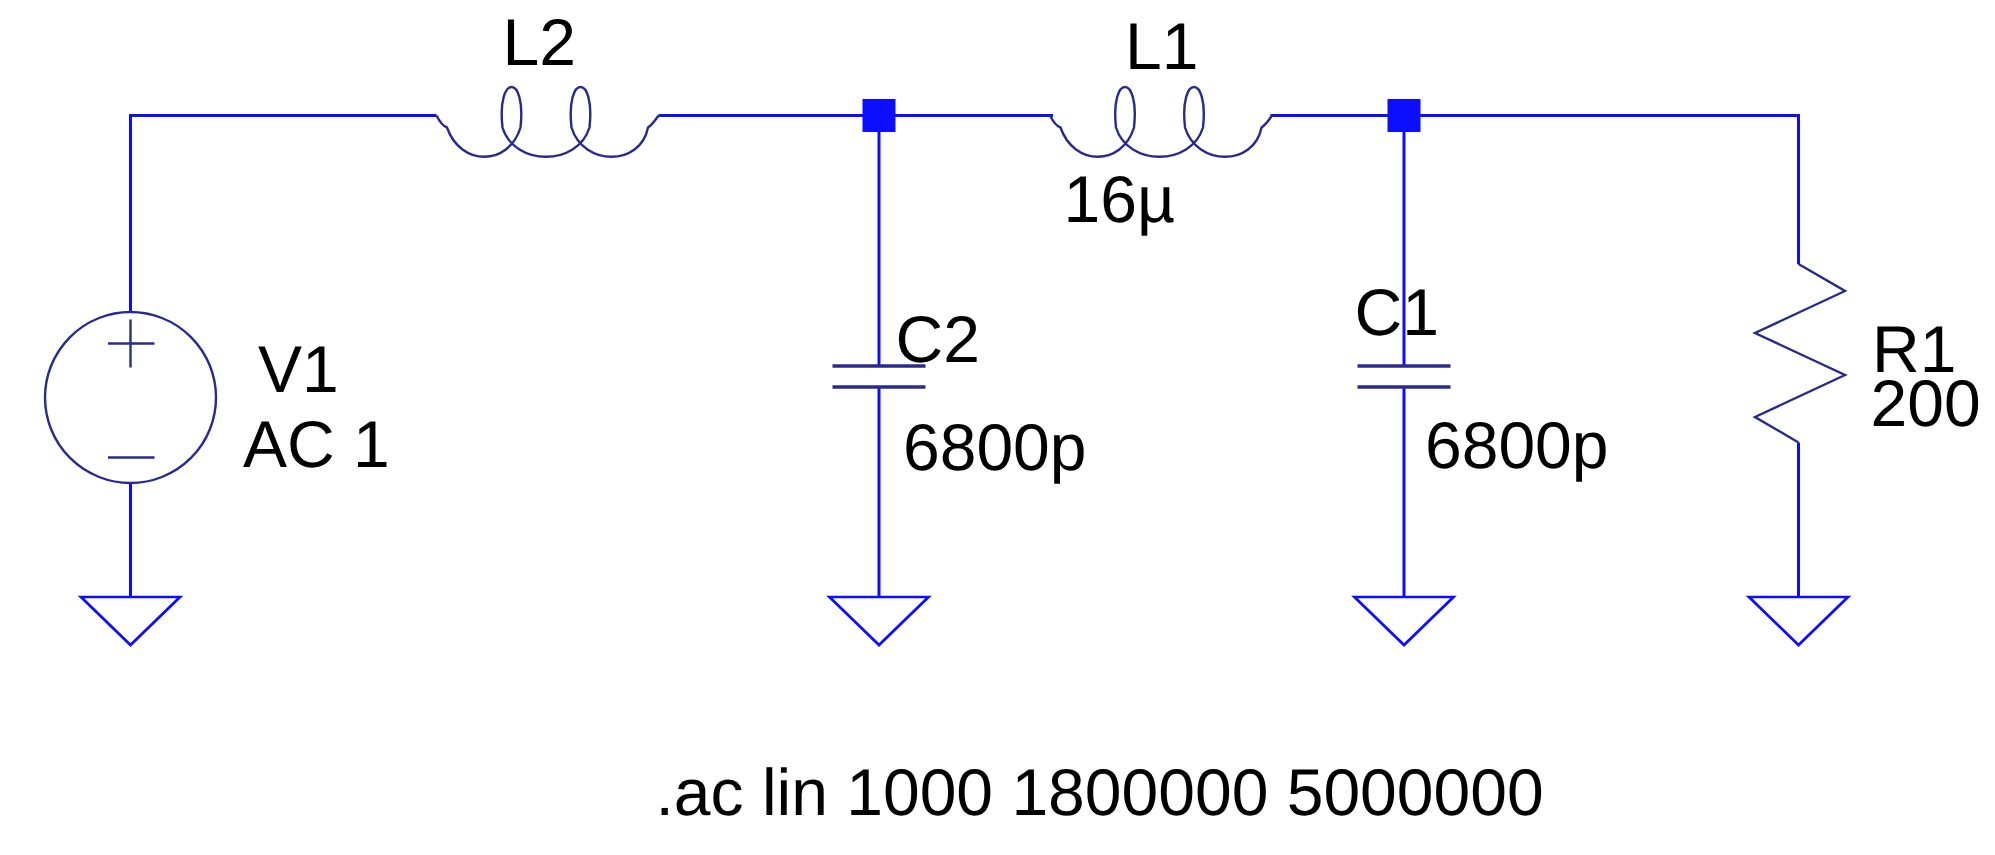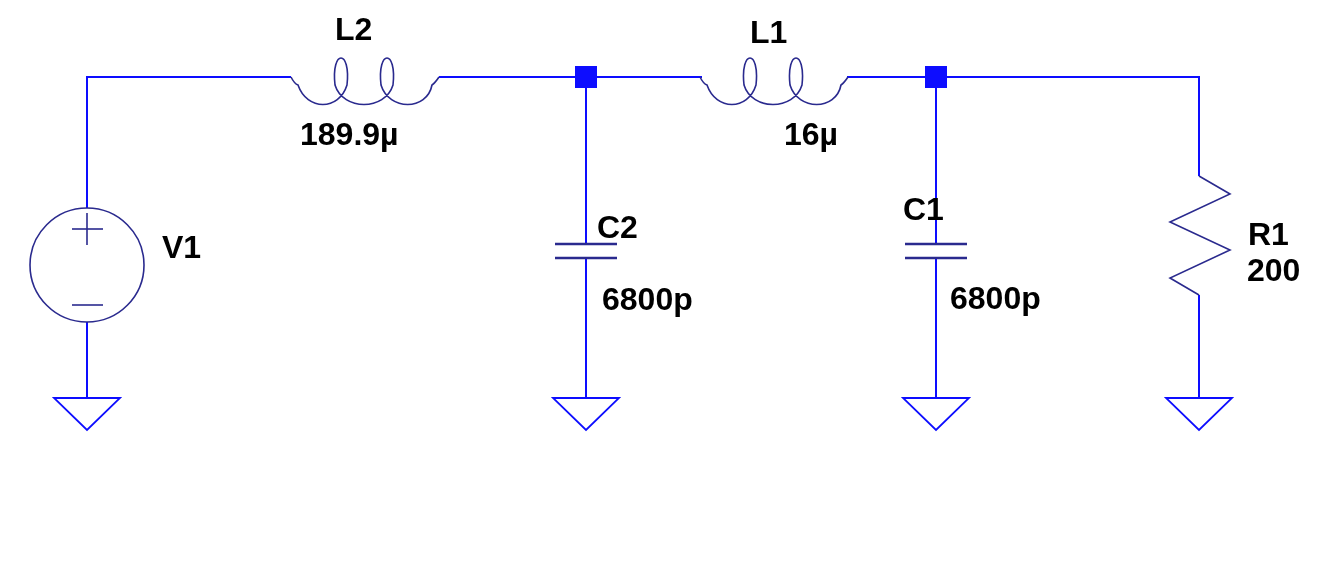--- a/index.html
+++ b/index.html
@@ -17,22 +17,22 @@
     overflow:hidden;
   }
   svg{position:absolute;left:0;top:0}
   .wire{stroke:var(--wire);stroke-width:2;fill:none;stroke-linecap:butt;stroke-linejoin:miter}
   .junction{fill:var(--wire);stroke:none}
   .gnd{stroke:var(--wire);stroke-width:1.8;fill:none;stroke-linejoin:miter}
   .sym{stroke:var(--symbol);stroke-width:1.6;fill:none;stroke-linecap:butt}
   .plate{stroke:var(--symbol);stroke-width:2.4;fill:none}
   .lbl{
     position:absolute;
-    font-weight:bold;
-    font-size:32px;
+    font-weight:normal;
+    font-size:44px;
     line-height:42px;
     color:var(--text);
     white-space:pre;
     letter-spacing:0;
   }
 </style>
 </head>
 <body>
 
 <div class="canvas">
@@ -94,29 +94,30 @@
       <line class="plate" x1="905" y1="244" x2="967" y2="244"></line>
       <line class="plate" x1="905" y1="258" x2="967" y2="258"></line>
     </g>
 
     <g>
       <polyline class="sym" points="1199,176 1230,194 1170,222 1230,250 1170,278 1199,295"></polyline>
     </g>
   </svg>
 
   <div class="lbl" style="left:335px;top:8px">L2</div>
-  <div class="lbl" style="left:300px;top:113px">189.9µ</div>
 
   <div class="lbl" style="left:750px;top:11px">L1</div>
-  <div class="lbl" style="left:784px;top:113px">16µ</div>
+  <div class="lbl" style="left:709px;top:113px">16µ</div>
 
-  <div class="lbl" style="left:162px;top:226px">V1</div>
+  <div class="lbl" style="left:172px;top:226px">V1</div>
+  <div class="lbl" style="left:162px;top:276px">AC 1</div>
 
   <div class="lbl" style="left:597px;top:206px">C2</div>
   <div class="lbl" style="left:602px;top:278px">6800p</div>
 
   <div class="lbl" style="left:903px;top:188px">C1</div>
   <div class="lbl" style="left:950px;top:277px">6800p</div>
 
   <div class="lbl" style="left:1248px;top:213px">R1</div>
   <div class="lbl" style="left:1247px;top:249px">200</div>
 
+  <div class="lbl" style="left:437px;top:508px">.ac lin 1000 1800000 5000000</div>
 </div>
 
 </body></html>

